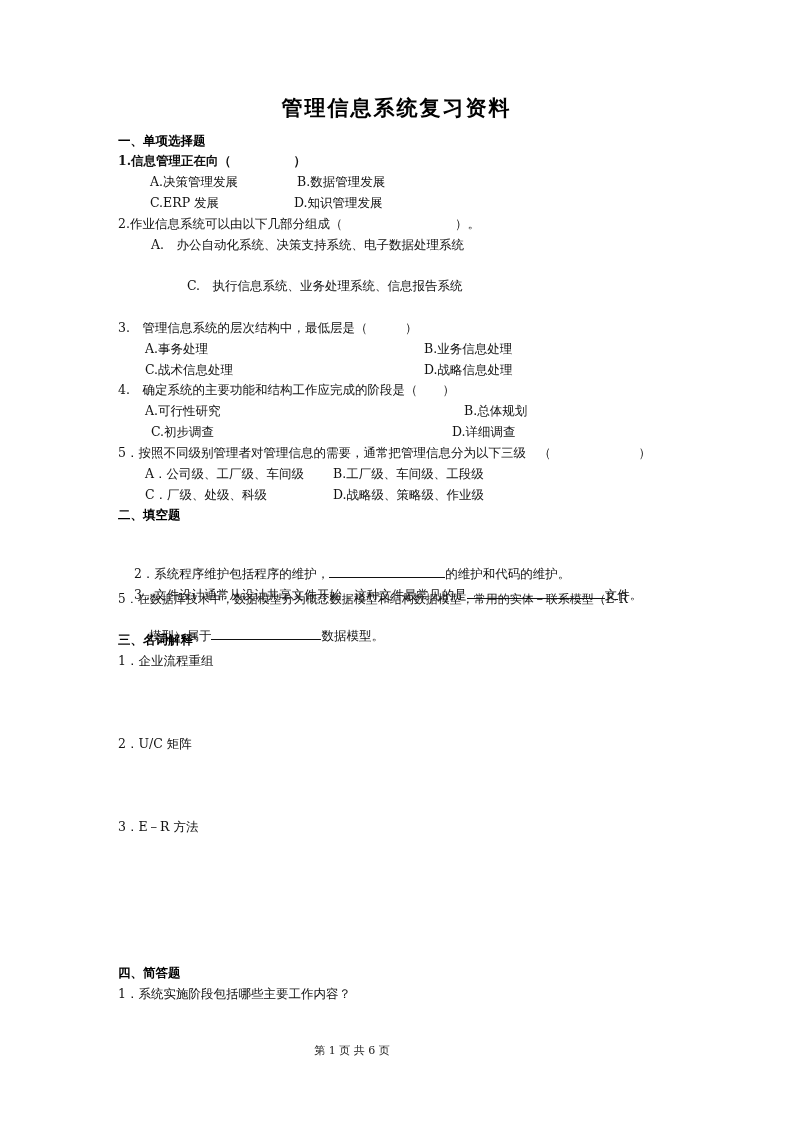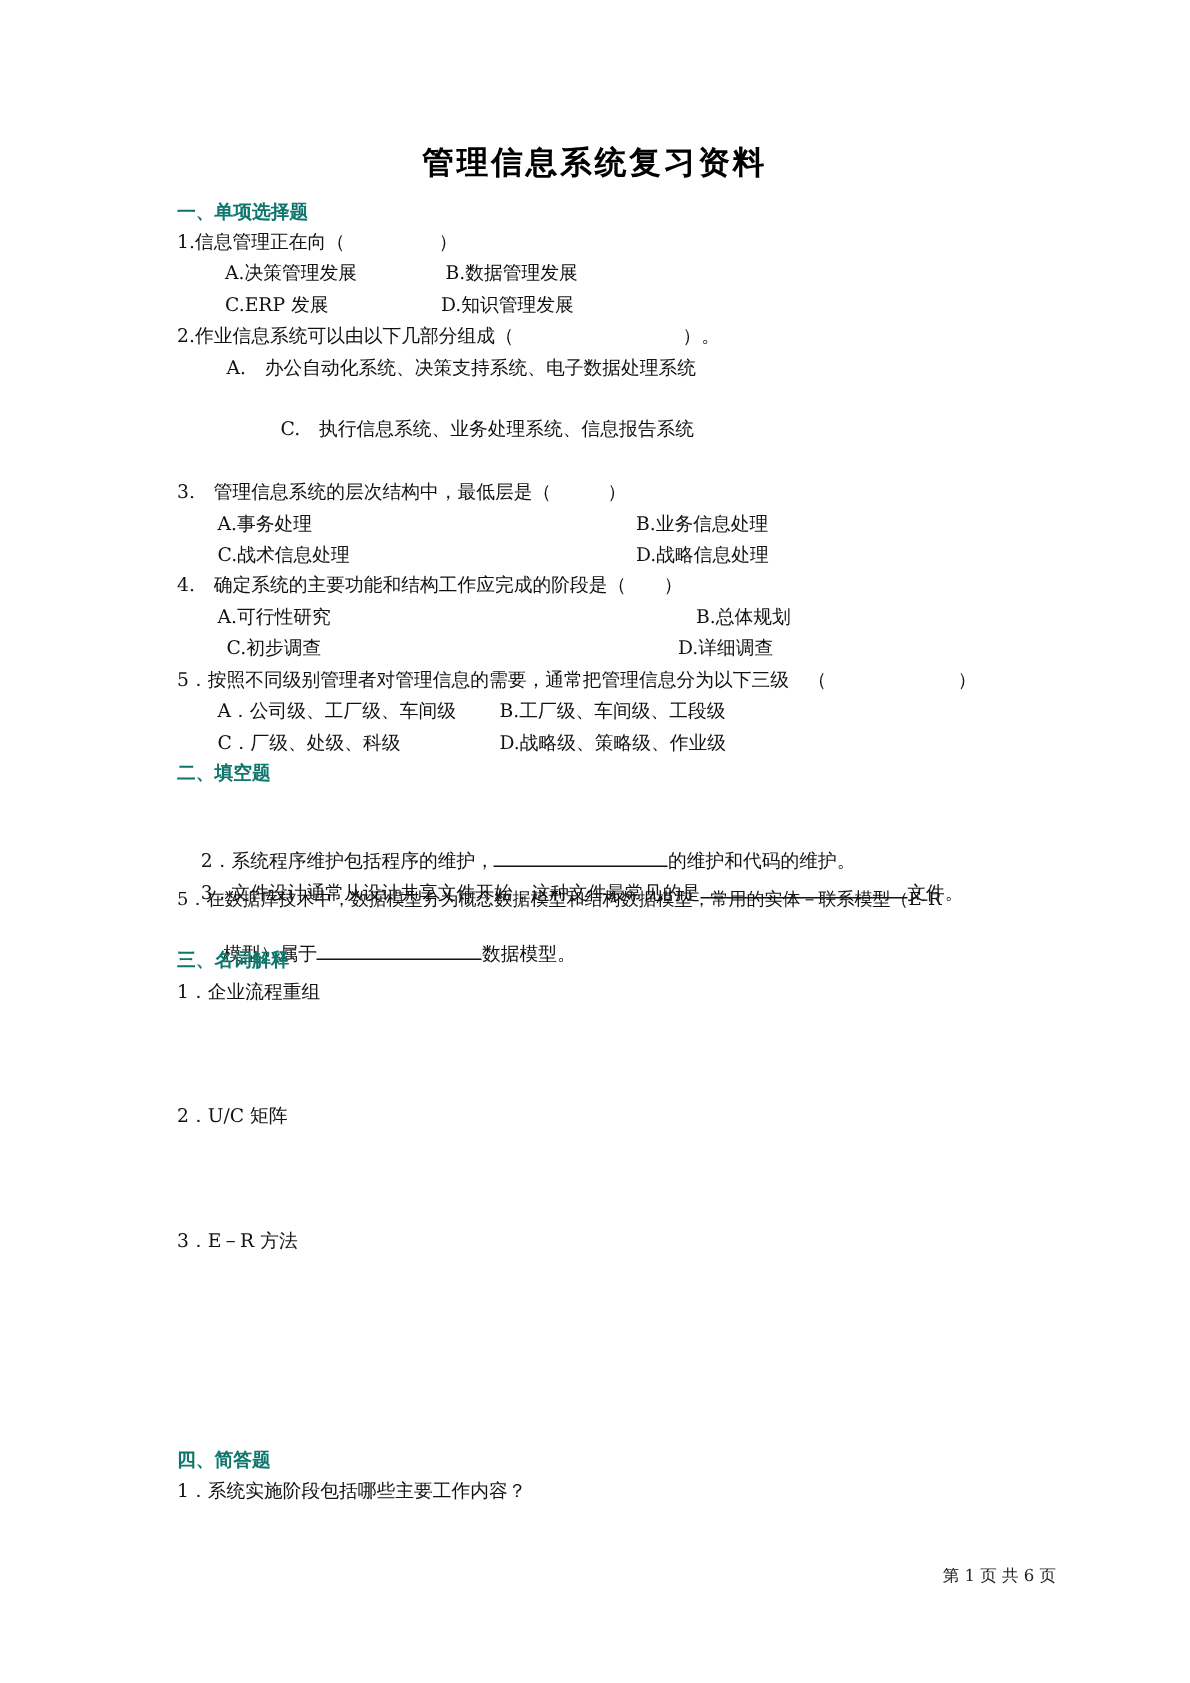--- a/index.html
+++ b/index.html
@@ -12,37 +12,37 @@
     .title {
       position: absolute; left: 0; width: 793px; top: 94px; text-align: center;
       font-family: "DejaVu Sans", "Liberation Sans", sans-serif;
       font-weight: bold; font-size: 21px; letter-spacing: 2px; color: #000;
     }
     .line {
       position: absolute; font-size: 12.5px; line-height: 16px; white-space: pre;
     }
     .section {
       position: absolute; font-family: "DejaVu Sans", "Liberation Sans", sans-serif;
-      font-weight: bold; font-size: 12.5px; line-height: 16px; color: #0f766e;
+      font-weight: bold; font-size: 12.5px; line-height: 16px; color: #000000;
     }
     .blank { display: inline-block; border-bottom: 1px solid #111; height: 12px; vertical-align: baseline; }
     .footer {
-      position: absolute; left: 0; width: 704px; top: 1043px; text-align: right;
+      position: absolute; left: 0; width: 704px; top: 1043px; text-align: center;
       font-size: 11px; color: #222;
     }
   </style>
 </head>
 <body>
 
 <div class="page">
   <div class="title">管理信息系统复习资料</div>
 
   <div class="section" style="left:118px; top:133px;">一、单项选择题</div>
 
-  <div class="line" style="left:118px; top:153px;">1.信息管理正在向（　　　　　）</div>
+  <div class="line" style="left:118px; top:153px;font-weight:bold;">1.信息管理正在向（　　　　　）</div>
   <div class="line" style="left:150px; top:174px;">A.决策管理发展</div>
   <div class="line" style="left:297px; top:174px;">B.数据管理发展</div>
   <div class="line" style="left:150px; top:195px;">C.ERP 发展</div>
   <div class="line" style="left:294px; top:195px;">D.知识管理发展</div>
 
   <div class="line" style="left:118px; top:216px;">2.作业信息系统可以由以下几部分组成（　　　　　　　　　）。</div>
   <div class="line" style="left:151px; top:237px;">A.　办公自动化系统、决策支持系统、电子数据处理系统</div>
   <div class="line" style="left:151px; top:278px;margin-left:36px;">C.　执行信息系统、业务处理系统、信息报告系统</div>
 
   <div class="line" style="left:118px; top:320px;">3.　管理信息系统的层次结构中，最低层是（　　　）</div>

